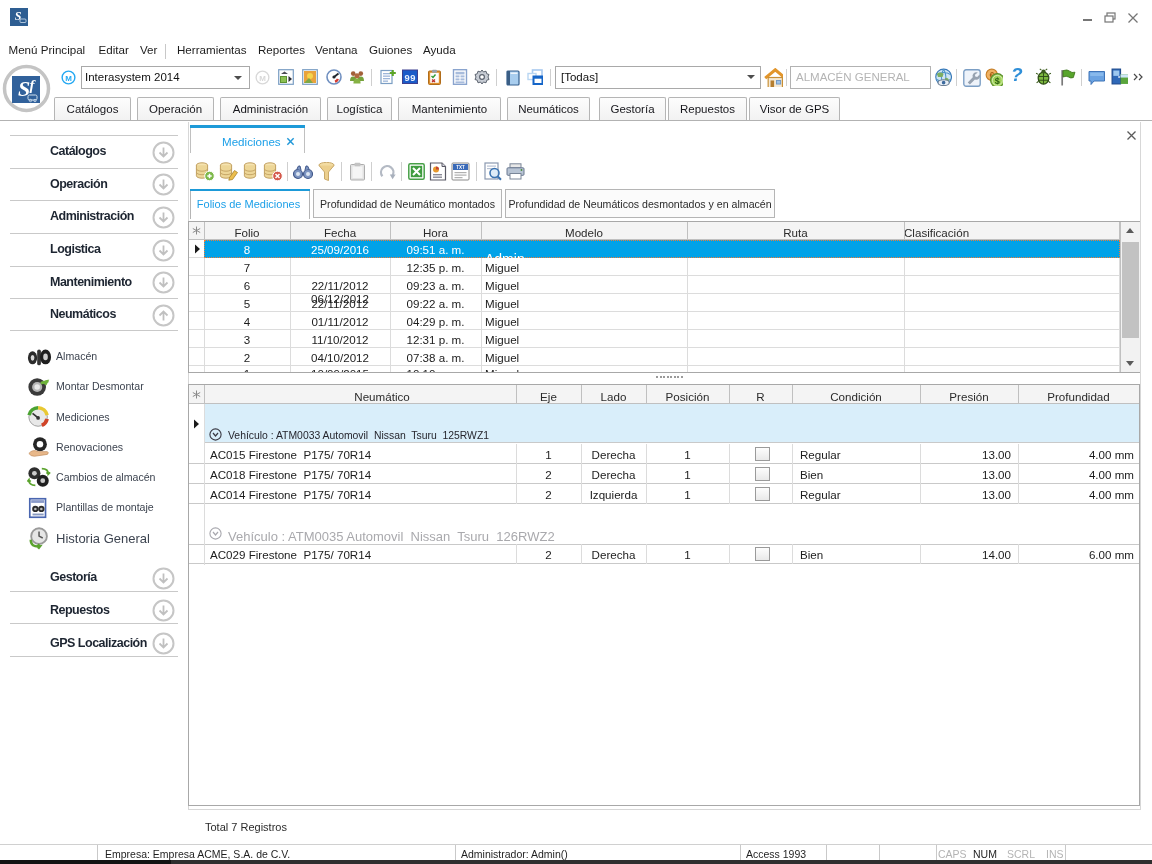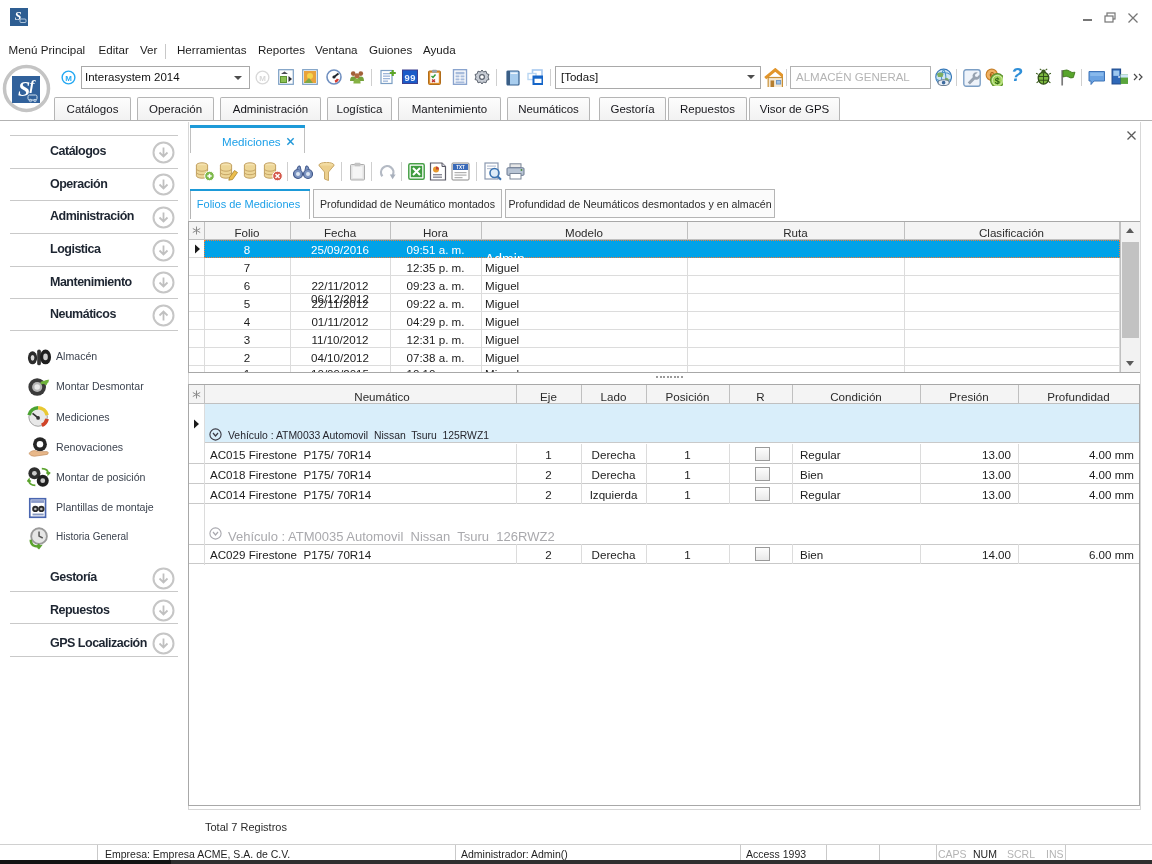--- a/index.html
+++ b/index.html
@@ -273,23 +273,23 @@
 <svg class="a" style="left:152px;top:632px;" width="23" height="23" viewBox="0 0 23 23">
       <circle cx="11.5" cy="11.5" r="10" fill="#fff" stroke="#c6c6c6" stroke-width="2"></circle>
       <g stroke="#c0c0c0" stroke-width="1.8" fill="none">
         <path d="M11.5 6.5 L11.5 15 M7.5 11.5 L11.5 15.5 L15.5 11.5"></path>
       </g>
     </svg>
 <div class="txt" style="left:56px;top:349.5px;font-size:10.6px;color:#3d4450;">Almacén</div>
 <div class="txt" style="left:56px;top:380.0px;font-size:10.6px;color:#3d4450;">Montar Desmontar</div>
 <div class="txt" style="left:56px;top:410.5px;font-size:10.6px;color:#3d4450;">Mediciones</div>
 <div class="txt" style="left:56px;top:440.5px;font-size:10.6px;color:#3d4450;">Renovaciones</div>
-<div class="txt" style="left:56px;top:470.5px;font-size:10.6px;color:#3d4450;">Montar de posición</div>
+<div class="txt" style="left:56px;top:470.5px;font-size:10.6px;color:#3d4450;">Cambios de almacén</div>
 <div class="txt" style="left:56px;top:501.0px;font-size:10.6px;color:#3d4450;">Plantillas de montaje</div>
-<div class="txt" style="left:56px;top:531.0px;font-size:10px;color:#3d4450;">Historia General</div>
+<div class="txt" style="left:56px;top:531.0px;font-size:13px;color:#3d4450;">Historia General</div>
 <svg class="a" style="left:27px;top:344px;" width="25" height="24" viewBox="0 0 27 24">
       <ellipse cx="6" cy="14" rx="5" ry="7" fill="#2b2b2b"></ellipse>
       <ellipse cx="6" cy="14" rx="2" ry="3" fill="#d8d8d8"></ellipse>
       <rect x="11" y="5" width="4" height="17" rx="2" fill="#333"></rect>
       <ellipse cx="20" cy="13" rx="6" ry="8" fill="#1f1f1f"></ellipse>
       <ellipse cx="20" cy="13" rx="2.5" ry="3.6" fill="#cfcfcf"></ellipse>
     </svg>
 <svg class="a" style="left:27px;top:374.5px;" width="25" height="24" viewBox="0 0 27 24">
       <circle cx="11" cy="12" r="9.5" fill="#3a3a3a"></circle>
       <circle cx="11" cy="12" r="5.5" fill="#b5b5b5"></circle>
@@ -435,21 +435,21 @@
 <div class="txt" style="left:313px;top:198px;width:189px;text-align:center;font-size:10.6px;color:#2b2b2b;">Profundidad de Neumático montados</div>
 <div class="a" style="left:505px;top:189px;width:270px;height:29px;border:1px solid #b5b5b5;background:#fbfbfb;"></div>
 <div class="txt" style="left:505px;top:198px;width:270px;text-align:center;font-size:10.6px;color:#2b2b2b;">Profundidad de Neumáticos desmontados y en almacén</div>
 <div class="a" style="left:188px;top:221px;width:952px;height:152px;border:1px solid #a8a8a8;background:#fff;"></div>
 <div class="a" style="left:189px;top:222px;width:930px;height:18px;background:#f4f4f4;border-bottom:1px solid #c0c0c0;"></div>
 <div class="txt" style="left:204px;top:225.5px;width:86px;text-align:center;font-size:11.6px;color:#2b2b2b;">Folio</div>
 <div class="txt" style="left:290px;top:225.5px;width:100px;text-align:center;font-size:11.6px;color:#2b2b2b;">Fecha</div>
 <div class="txt" style="left:390px;top:225.5px;width:91px;text-align:center;font-size:11.6px;color:#2b2b2b;">Hora</div>
 <div class="txt" style="left:481px;top:225.5px;width:206px;text-align:center;font-size:11.6px;color:#2b2b2b;">Modelo</div>
 <div class="txt" style="left:687px;top:225.5px;width:217px;text-align:center;font-size:11.6px;color:#2b2b2b;">Ruta</div>
-<div class="txt" style="left:904px;top:225.5px;width:215px;text-align:center;font-size:11.6px;color:#2b2b2b;">Clasificación</div>
+<div class="txt" style="left:904px;top:225.5px;width:215px;text-align:left;font-size:11.6px;color:#2b2b2b;">Clasificación</div>
 <svg class="a" style="left:192px;top:226px;" width="9" height="9" viewBox="0 0 9 9">
       <path d="M4.5 0.5 L4.5 8.5 M0.8 2.5 L8.2 6.5 M8.2 2.5 L0.8 6.5" stroke="#8a8a8a" stroke-width="1"></path>
     </svg>
 <div class="a" style="left:204px;top:222px;width:1px;height:18px;background:#c0c0c0;"></div>
 <div class="a" style="left:290px;top:222px;width:1px;height:18px;background:#c0c0c0;"></div>
 <div class="a" style="left:390px;top:222px;width:1px;height:18px;background:#c0c0c0;"></div>
 <div class="a" style="left:481px;top:222px;width:1px;height:18px;background:#c0c0c0;"></div>
 <div class="a" style="left:687px;top:222px;width:1px;height:18px;background:#c0c0c0;"></div>
 <div class="a" style="left:904px;top:222px;width:1px;height:18px;background:#c0c0c0;"></div>
 <div class="a" style="left:1119px;top:222px;width:1px;height:18px;background:#c0c0c0;"></div>

